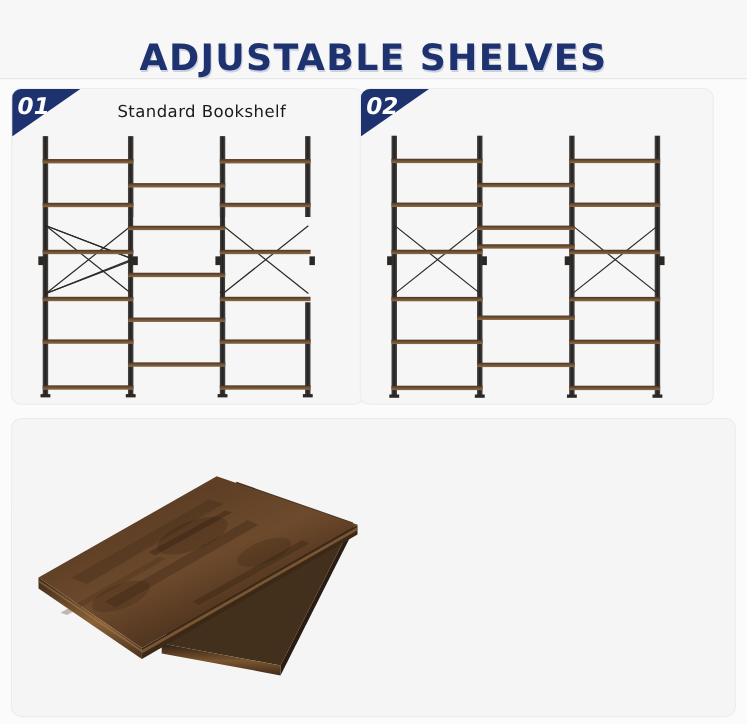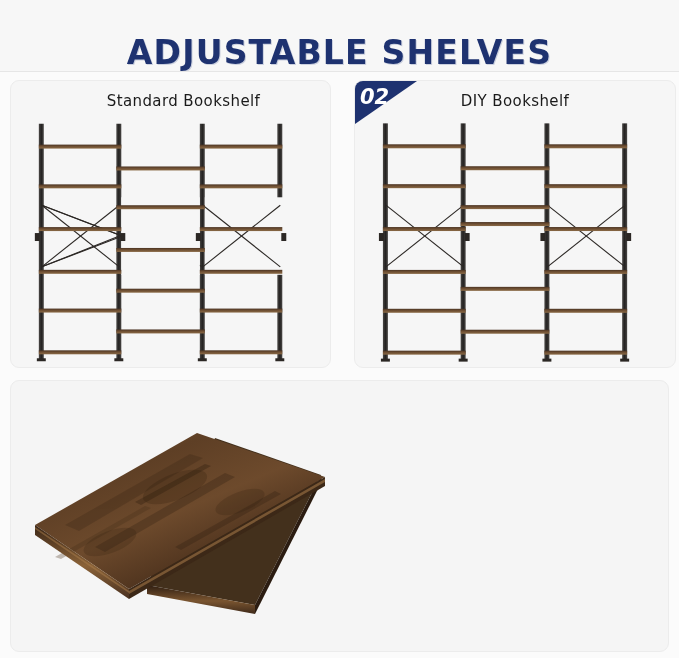--- a/index.html
+++ b/index.html
@@ -46,21 +46,21 @@
   
   .panel {
     position: absolute;
     background: #f6f6f6;
     border: 1px solid #ececec;
     border-radius: 9px;
     box-sizing: border-box;
     overflow: hidden;
   }
   #panel-1 { left: 10px;  top: 80px; width: 321px; height: 288px; }
-  #panel-2 { left: 354px; top: 80px; width: 322px; height: 288px; }
+  #panel-2 { left: 327px; top: 80px; width: 322px; height: 288px; }
   #panel-3 { left: 10px;  top: 380px; width: 659px; height: 272px; background:#f5f5f5; }
 
   
   .badge {
     position: absolute;
     left: 0; top: 0;
     width: 62px; height: 43px;
     overflow: hidden;
     z-index: 5;
   }
@@ -123,20 +123,24 @@
 </style>
 </head>
 <body>
 
 <div class="header">
   <div class="header-title">ADJUSTABLE SHELVES</div>
 </div>
 <div class="header-rule"></div>
 
 <div class="panel" id="panel-1">
+  <div class="badge">
+    <div class="badge-tri"></div>
+    <div class="badge-num">01</div>
+  </div>
   <div class="panel-title">Standard Bookshelf</div>
 
   <svg class="shelf-art" viewBox="0 0 321 250" preserveAspectRatio="xMidYMid meet">
     <defs>
       <linearGradient id="wd1" x1="0" y1="0" x2="0" y2="1">
         <stop offset="0%" stop-color="#4a3322"></stop>
         <stop offset="45%" stop-color="#6e4f33"></stop>
         <stop offset="100%" stop-color="#8a6a46"></stop>
       </linearGradient>
       <linearGradient id="mt1" x1="0" y1="0" x2="1" y2="0">
@@ -194,21 +198,20 @@
     <rect x="188" y="242" width="9" height="3" fill="#2b2724"></rect>
     <rect x="266" y="242" width="9" height="3" fill="#2b2724"></rect>
   </svg>
 </div>
 
 <div class="panel" id="panel-2">
   <div class="badge">
     <div class="badge-tri"></div>
     <div class="badge-num">02</div>
   </div>
-  <div class="panel-title">DIY Bookshelf</div>
 
   <svg class="shelf-art" viewBox="0 0 321 250" preserveAspectRatio="xMidYMid meet">
     <defs>
       <linearGradient id="wd2" x1="0" y1="0" x2="0" y2="1">
         <stop offset="0%" stop-color="#4a3322"></stop>
         <stop offset="45%" stop-color="#6e4f33"></stop>
         <stop offset="100%" stop-color="#8a6a46"></stop>
       </linearGradient>
       <linearGradient id="mt2" x1="0" y1="0" x2="1" y2="0">
         <stop offset="0%" stop-color="#4a4846"></stop>

